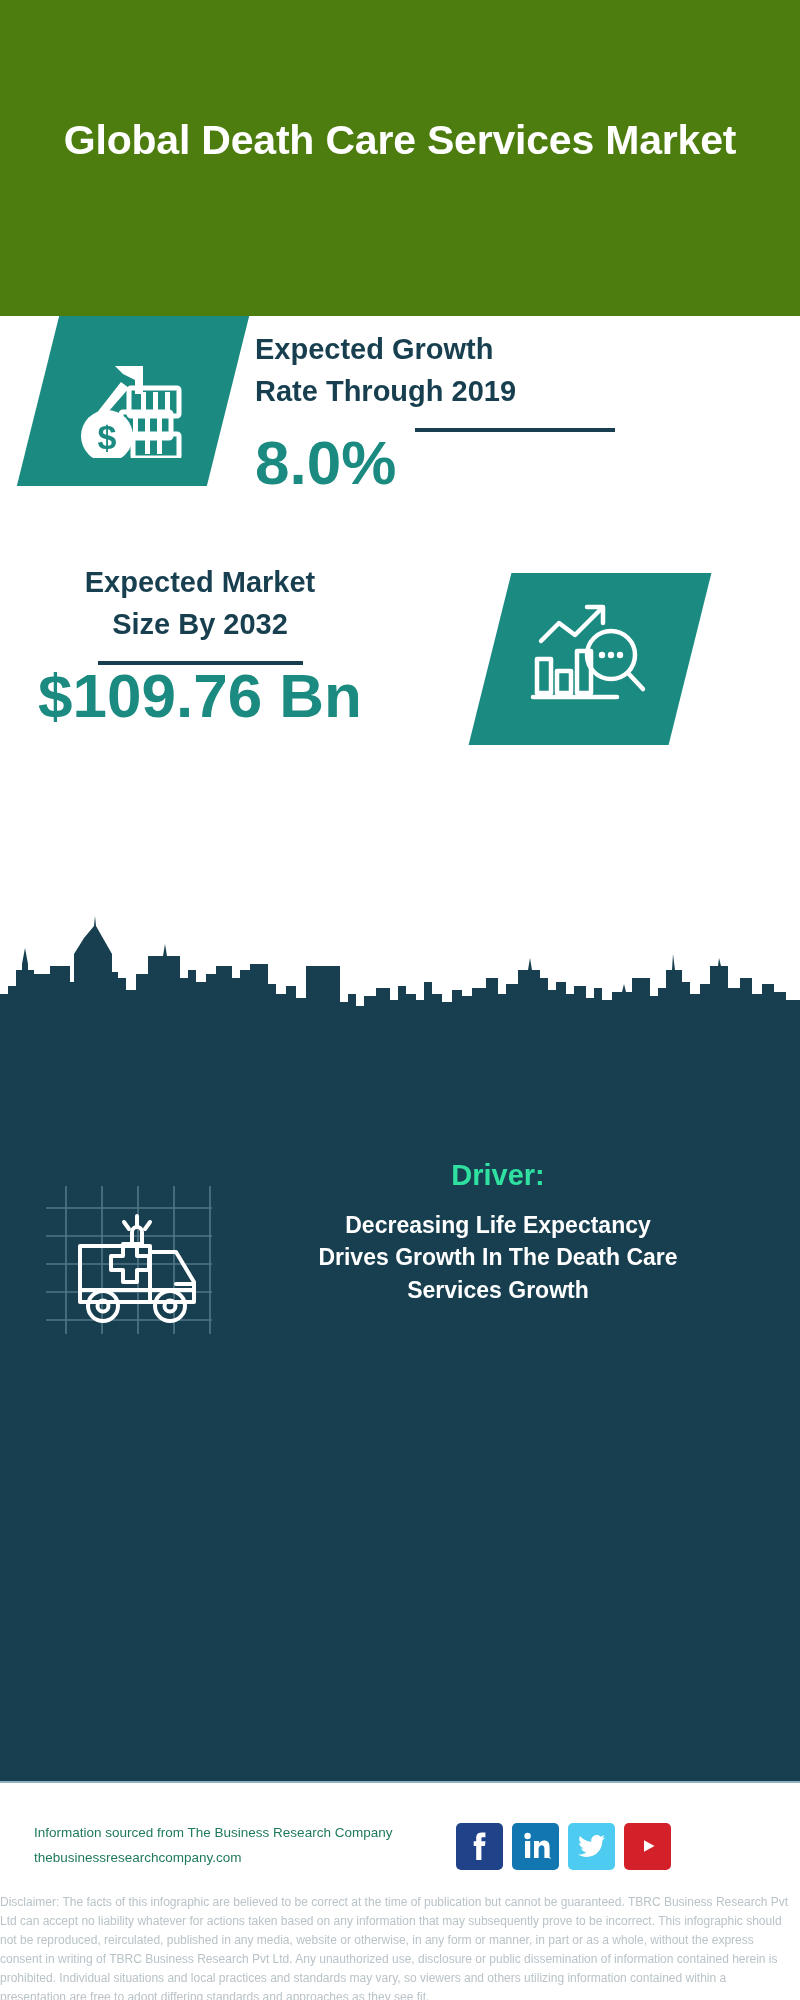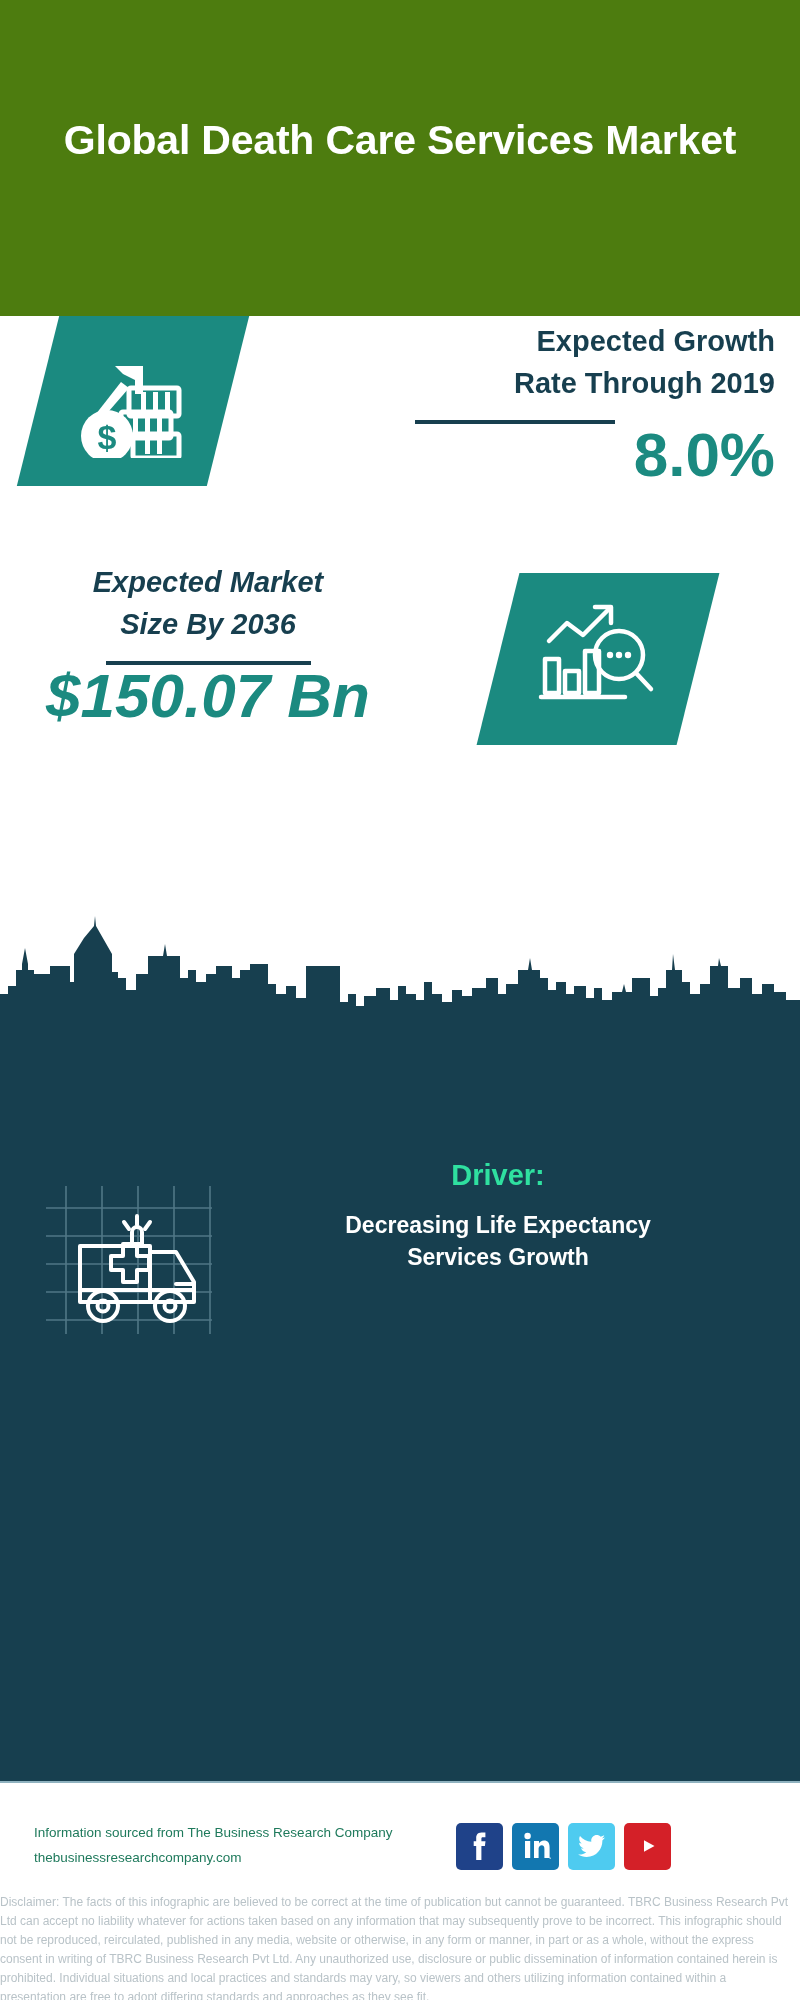--- a/index.html
+++ b/index.html
@@ -71,23 +71,23 @@
   }
   .para-left {
     left: 38px; top: 0px;
     width: 190px; height: 170px;
     transform: skewX(-14deg);
   }
   .para-left .ico { transform: skewX(14deg); }
 
   .growth-text {
     position: absolute;
-    left: 255px; top: 4px;
+    left: 255px; top: 12px;
     width: 520px;
-    text-align: right;
+    text-align: left;
   }
   .label-dark {
     color: #173f4f;
     font-size: 29px;
     font-weight: bold;
     line-height: 1.45;
   }
   .rule-dark {
     width: 200px;
     height: 4px;
@@ -98,24 +98,23 @@
   .value-teal {
     color: #1b8a80;
     font-size: 62px;
     font-weight: bold;
     line-height: 1.0;
   }
 
   
   .market-row {
     position: absolute;
-    left: 8px; top: 245px;
+    left: 0; top: 245px;
     width: 668px;
     height: 240px;
-    font-style: italic;
   }
   .market-text {
     position: absolute;
     left: 20px; top: 0px;
     width: 360px;
     text-align: center;
   }
   .para-right {
     left: 490px; top: 12px;
     width: 200px; height: 172px;
@@ -270,24 +269,24 @@
         </div>
         <div class="rule-dark"></div>
         <div class="value-teal">8.0%</div>
       </div>
     </div>
 
     <div class="market-row">
       <div class="market-text">
         <div class="label-dark">
           <div>Expected Market</div>
-          <div>Size By 2036</div>
+          <div>Size By 2032</div>
         </div>
         <div class="rule-dark wide"></div>
-        <div class="value-teal">$150.07 Bn</div>
+        <div class="value-teal">$109.76 Bn</div>
       </div>
       <div class="para para-right">
         <span class="ico">
           <svg width="130" height="120" viewBox="0 0 130 120">
             <g fill="none" stroke="#ffffff" stroke-width="4.5" stroke-linecap="round" stroke-linejoin="round">
               <polyline points="16,44 34,26 50,38 76,12"></polyline>
               <polyline points="62,10 78,10 78,26"></polyline>
               <rect x="12" y="62" width="14" height="34"></rect>
               <rect x="32" y="74" width="14" height="22"></rect>
               <rect x="52" y="54" width="14" height="42"></rect>
@@ -340,20 +339,21 @@
             <path d="M92 64 l5 7 M105 58 l0 9 M118 64 l-5 7"></path>
             <path d="M79 98 h12 v-12 h14 v12 h12 v14 h-12 v12 h-14 v-12 h-12 z"></path>
             <path d="M144 126 h18"></path>
           </g>
         </svg>
       </div>
       <div class="driver-text">
         <div class="driver-heading">Driver:</div>
         <div class="driver-body">
           <div>Decreasing Life Expectancy</div>
+          <div>Drives Growth In The Death Care</div>
           <div>Services Growth</div>
         </div>
       </div>
     </div>
 
     <div class="region-block">
       
       
     </div>
 

